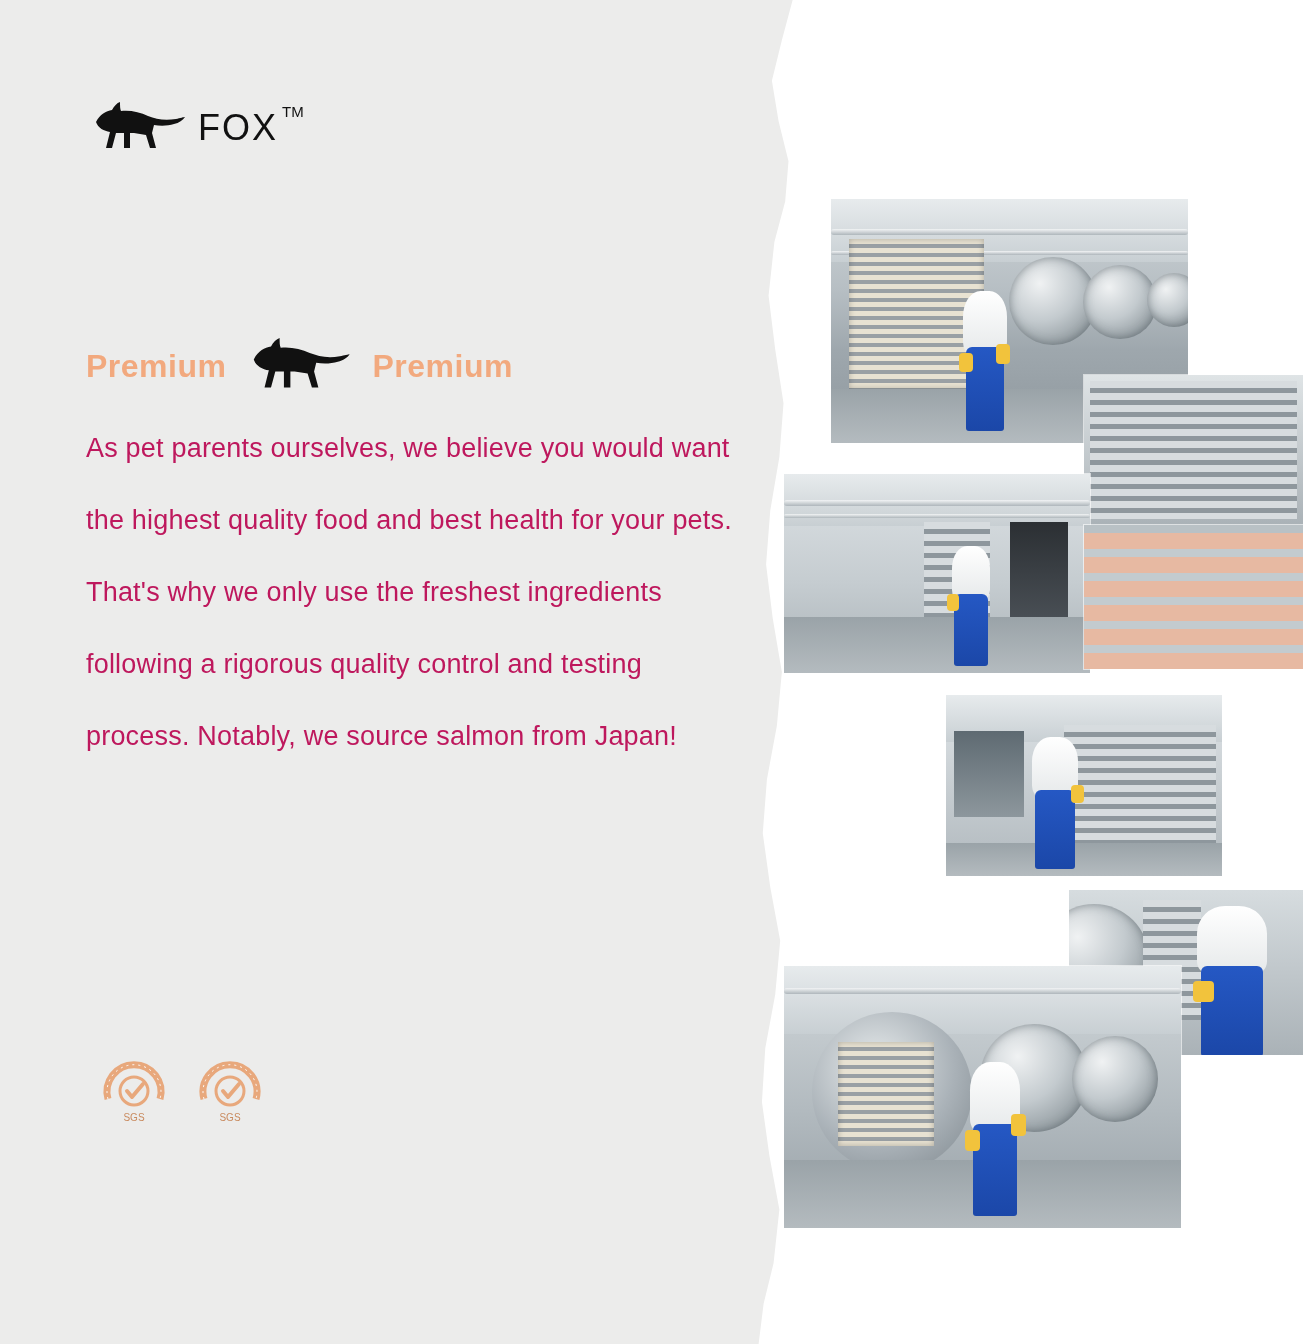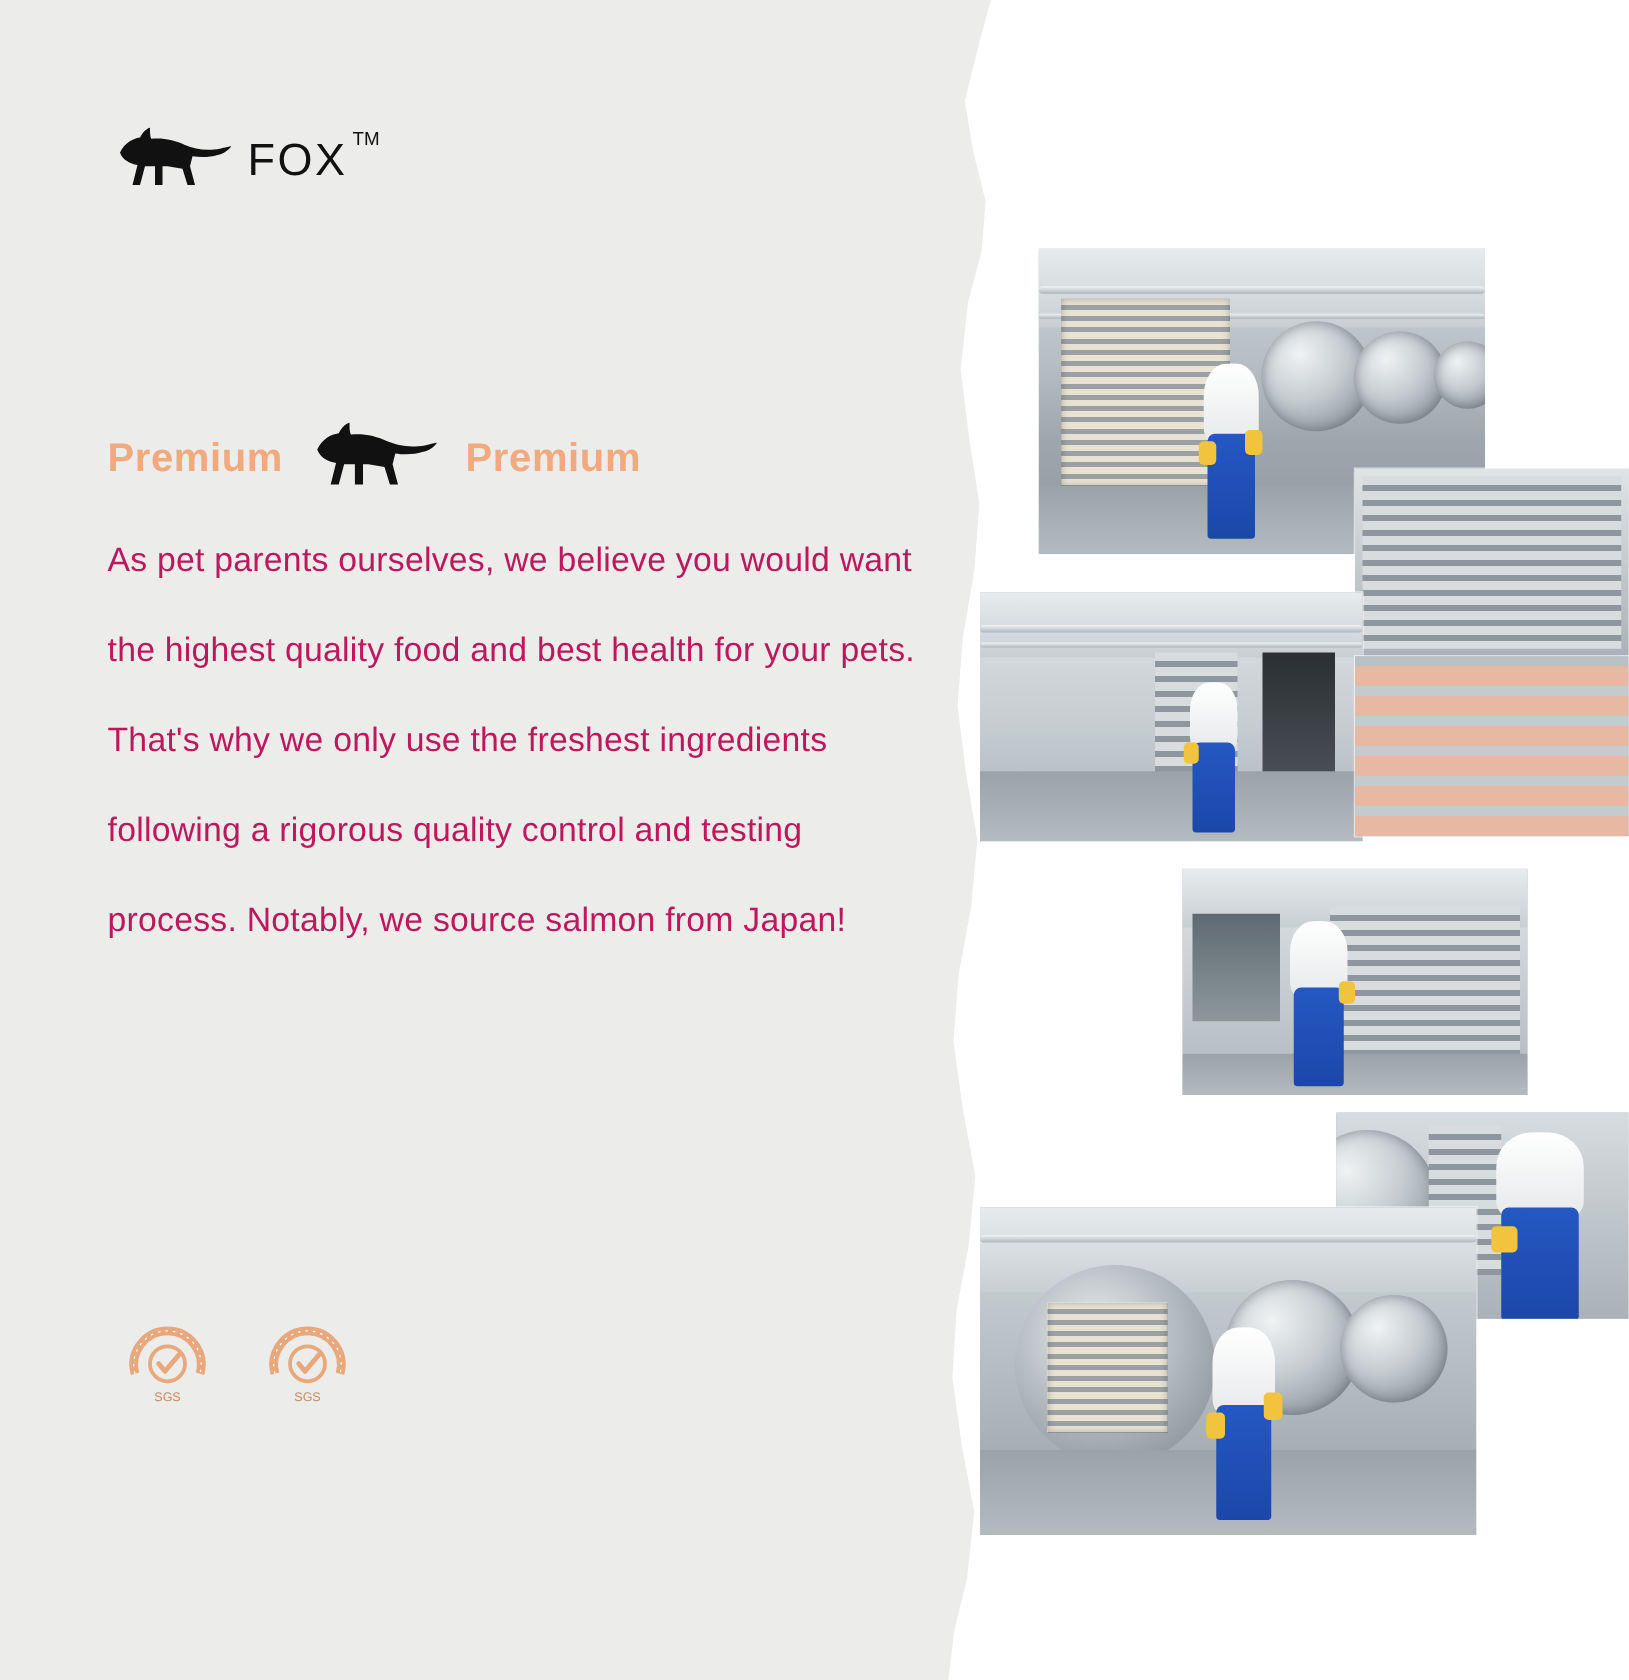--- a/index.html
+++ b/index.html
@@ -128,21 +128,21 @@
   .body-copy .iso-line {
     margin-top: 140px;
   }
 
   
   .badges {
     position: absolute;
     left: 98px;
     top: 1055px;
     display: flex;
-    gap: 40px;
+    gap: 24px;
   }
   .badge {
     width: 72px;
     height: 72px;
     position: relative;
   }
   .badge svg { display: block; }
 
   
   .photo {

